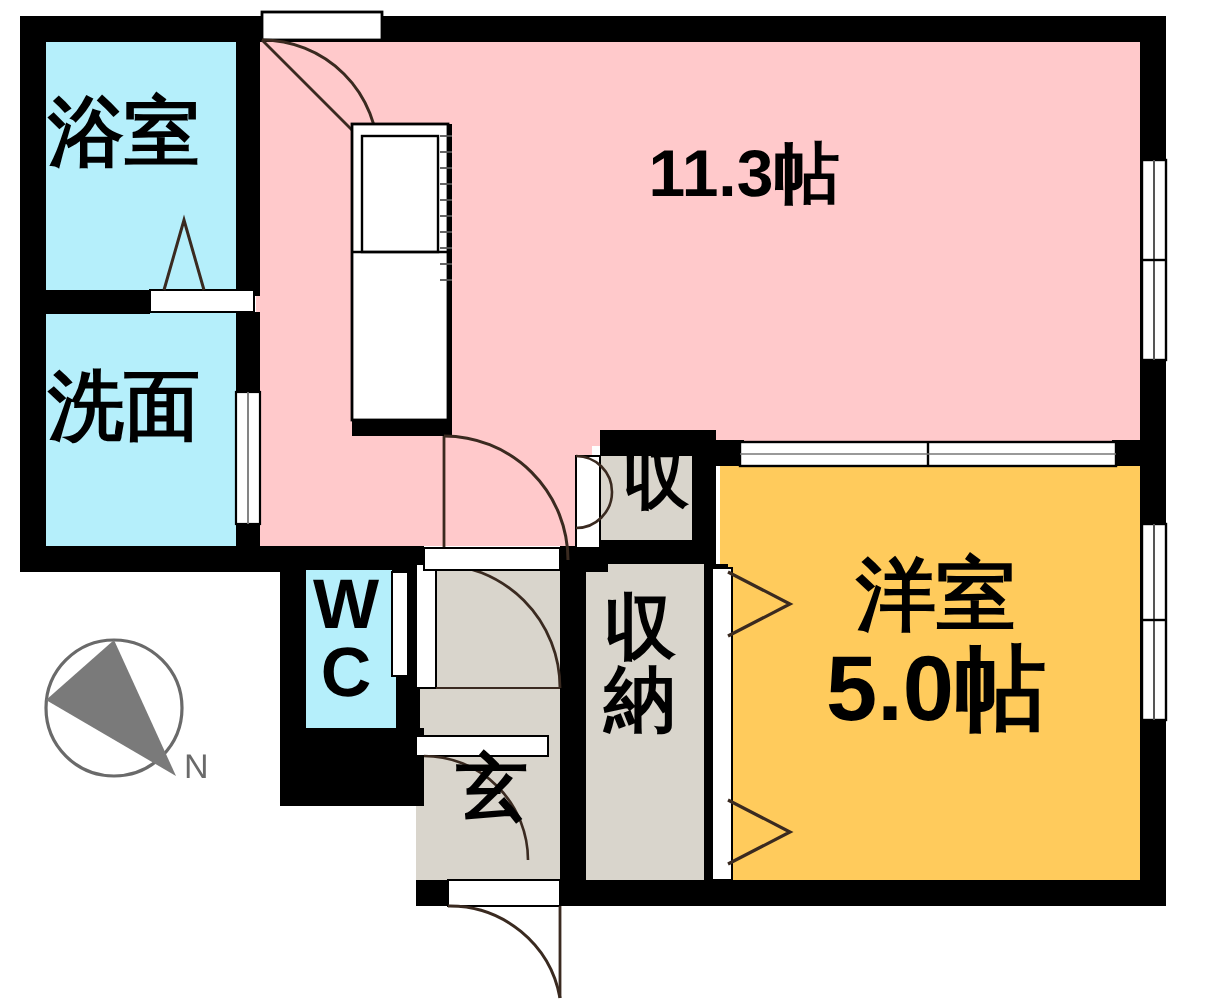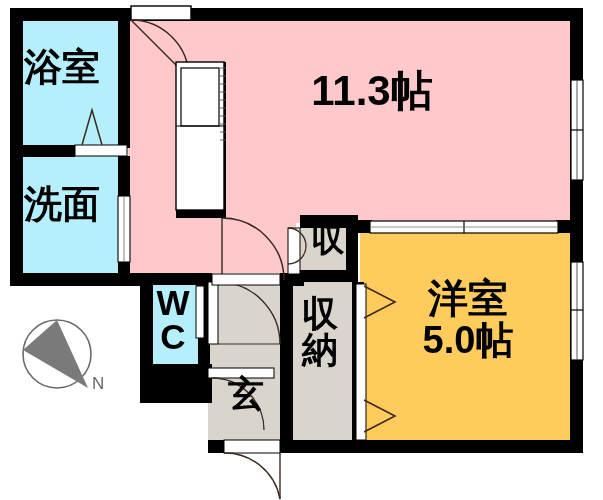--- a/index.html
+++ b/index.html
@@ -34,28 +34,28 @@
     text-align: center;
     white-space: nowrap;
     letter-spacing: 0px;
   }
   .lbl-ldk {
     left: 292px;
     top: 68px;
     width: 160px;
     font-size: 42px;
   }
-  .lbl-ldk .sz { font-size: 42px; display: block; margin-top: 2px; }
+  .lbl-ldk .sz { font-size: 33px; display: block; margin-top: 2px; }
   .lbl-yoshitsu {
     left: 388px;
     top: 278px;
     width: 160px;
     font-size: 40px;
   }
-  .lbl-yoshitsu .sz { font-size: 38px; display: block; margin-top: 2px; }
+  .lbl-yoshitsu .sz { font-size: 46px; display: block; margin-top: 2px; }
   .lbl-yokushitsu {
     left: 10px;
     top: 48px;
     width: 104px;
     font-size: 38px;
   }
   .lbl-senmen {
     left: 10px;
     top: 185px;
     width: 104px;

